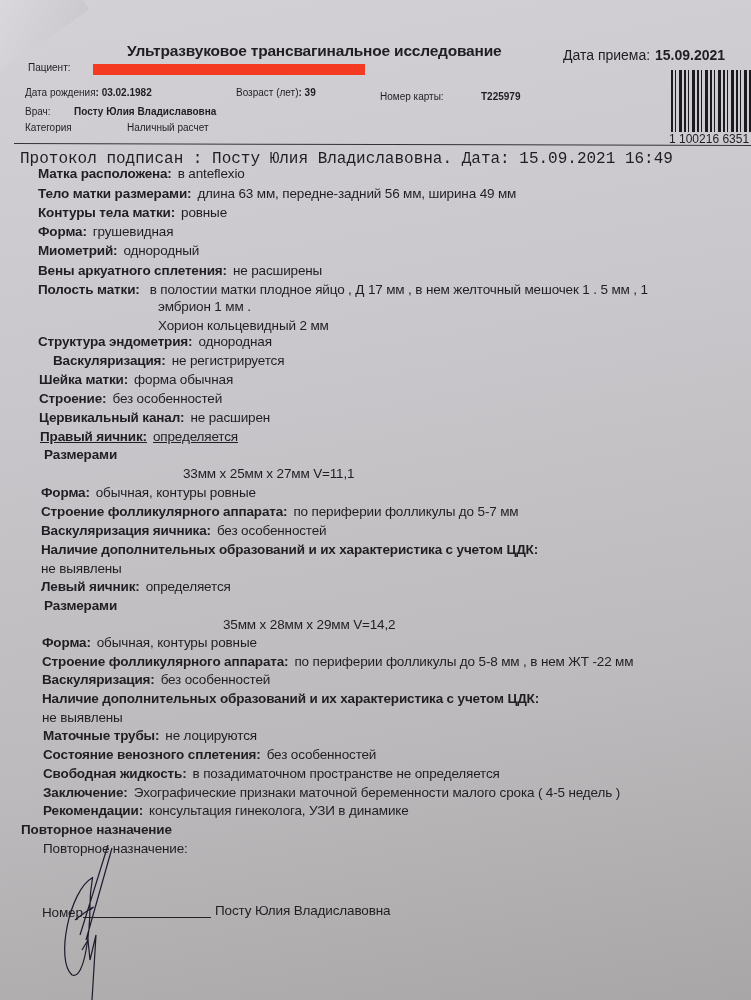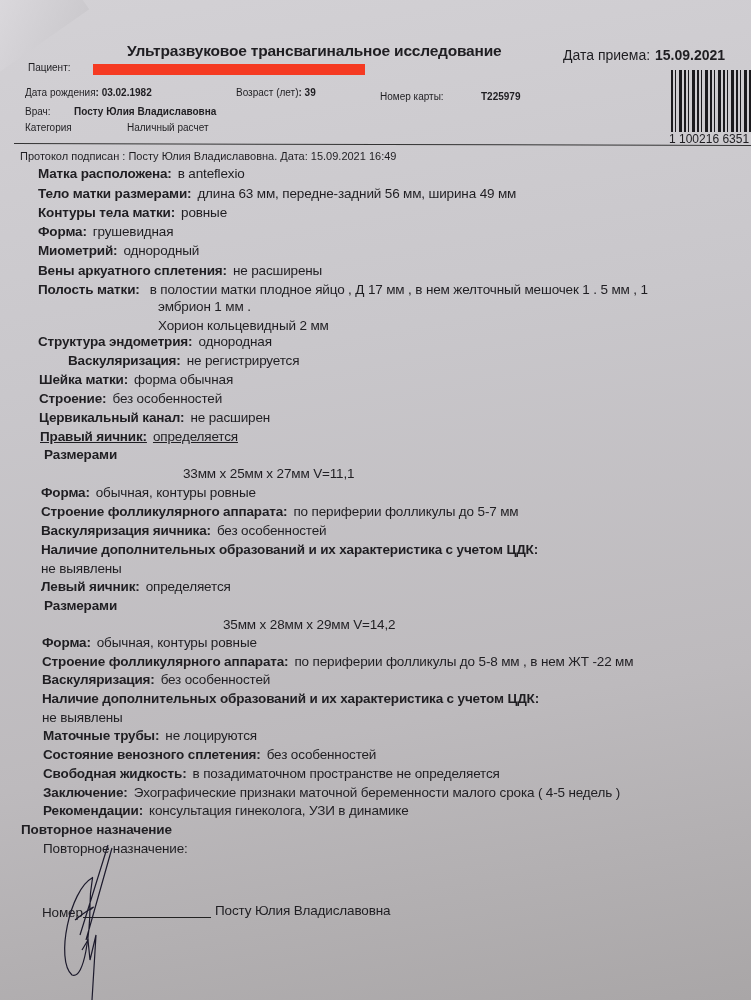--- a/index.html
+++ b/index.html
@@ -18,21 +18,21 @@
     .title { left: 127px; top: 42px; font-size: 15.5px; font-weight: bold; letter-spacing: -0.2px; }
     .visit-label { left: 563px; top: 47px; font-size: 14px; }
     .visit-val { left: 655px; top: 47px; font-size: 14px; font-weight: bold; }
     .hdr { font-size: 10px; text-align: right; }
     .b { font-weight: bold; }
     .redact { position: absolute; left: 93px; top: 64px; width: 272px; height: 11px; background: #f53a22; }
     .barcode { position: absolute; left: 671px; top: 70px; width: 80px; height: 62px;
       background: repeating-linear-gradient(90deg, #1b1a1e 0 2px, transparent 2px 4px, #1b1a1e 4px 5px, transparent 5px 8px, #1b1a1e 8px 11px, transparent 11px 13px); }
     .barcode-num { left: 669px; top: 132px; font-size: 12px; }
     .rule { position: absolute; left: 14px; top: 144px; width: 737px; height: 1px; background: #333; transform: rotate(0.15deg); }
-    .protocol { left: 20px; top: 150px; font-size: 11px; }
+    .protocol { left: 20px; top: 150px; font-size: 16px; font-family: Liberation Mono, monospace; }
     .line { position: absolute; white-space: nowrap; font-size: 13.5px; letter-spacing: -0.15px; }
     .line .k { font-weight: bold; }
     .line .v { margin-left: 6px; }
     .sigline { position: absolute; left: 83px; top: 917px; width: 128px; height: 1px; background: #222; }
     svg.sig { position: absolute; left: 60px; top: 840px; }
   </style>
 </head>
 <body>
 
 <div class="fold"></div>
@@ -67,21 +67,21 @@
 <div class="line" style="left:38px;top:166px;"><span class="k">Матка расположена:</span><span class="v">в anteflexio</span></div>
 <div class="line" style="left:38px;top:186px;"><span class="k">Тело матки размерами:</span><span class="v">длина   63   мм, передне-задний   56   мм, ширина   49   мм</span></div>
 <div class="line" style="left:38px;top:205px;"><span class="k">Контуры тела матки:</span><span class="v">ровные</span></div>
 <div class="line" style="left:38px;top:224px;"><span class="k">Форма:</span><span class="v">грушевидная</span></div>
 <div class="line" style="left:38px;top:243px;"><span class="k">Миометрий:</span><span class="v">однородный</span></div>
 <div class="line" style="left:38px;top:263px;"><span class="k">Вены аркуатного сплетения:</span><span class="v">не расширены</span></div>
 <div class="line" style="left:38px;top:282px;"><span class="k">Полость матки:</span><span class="v" style="margin-left:10px">в полостии матки  плодное  яйцо  , Д 17 мм  ,  в нем желточный мешочек  1 . 5 мм , 1</span></div>
 <div class="line" style="left:158px;top:299px;">эмбрион 1 мм .</div>
 <div class="line" style="left:158px;top:318px;">Хорион кольцевидный 2 мм</div>
 <div class="line" style="left:38px;top:334px;"><span class="k">Структура эндометрия:</span><span class="v">однородная</span></div>
-<div class="line" style="left:38px;top:353px;padding-left:30px;"><span class="k">Васкуляризация:</span><span class="v">не регистрируется</span></div>
+<div class="line" style="left:23px;top:353px;padding-left:30px;"><span class="k">Васкуляризация:</span><span class="v">не регистрируется</span></div>
 <div class="line" style="left:39px;top:372px;"><span class="k">Шейка матки:</span><span class="v">форма обычная</span></div>
 <div class="line" style="left:39px;top:391px;"><span class="k">Строение:</span><span class="v">без особенностей</span></div>
 <div class="line" style="left:39px;top:410px;"><span class="k">Цервикальный канал:</span><span class="v">не расширен</span></div>
 <div class="line" style="left:40px;top:429px;text-decoration:underline;"><span class="k">Правый яичник:</span><span class="v">определяется</span></div>
 <div class="line" style="left:44px;top:447px;"><span class="k">Размерами</span></div>
 <div class="line" style="left:183px;top:466px;">33мм x 25мм x 27мм  V=11,1</div>
 <div class="line" style="left:41px;top:485px;"><span class="k">Форма:</span><span class="v">обычная, контуры ровные</span></div>
 <div class="line" style="left:41px;top:504px;"><span class="k">Строение фолликулярного аппарата:</span><span class="v">по периферии   фолликулы  до   5-7 мм</span></div>
 <div class="line" style="left:41px;top:523px;"><span class="k">Васкуляризация  яичника:</span><span class="v">без особенностей</span></div>
 <div class="line" style="left:41px;top:542px;"><span class="k">Наличие дополнительных образований и их характеристика с учетом ЦДК:</span></div>

